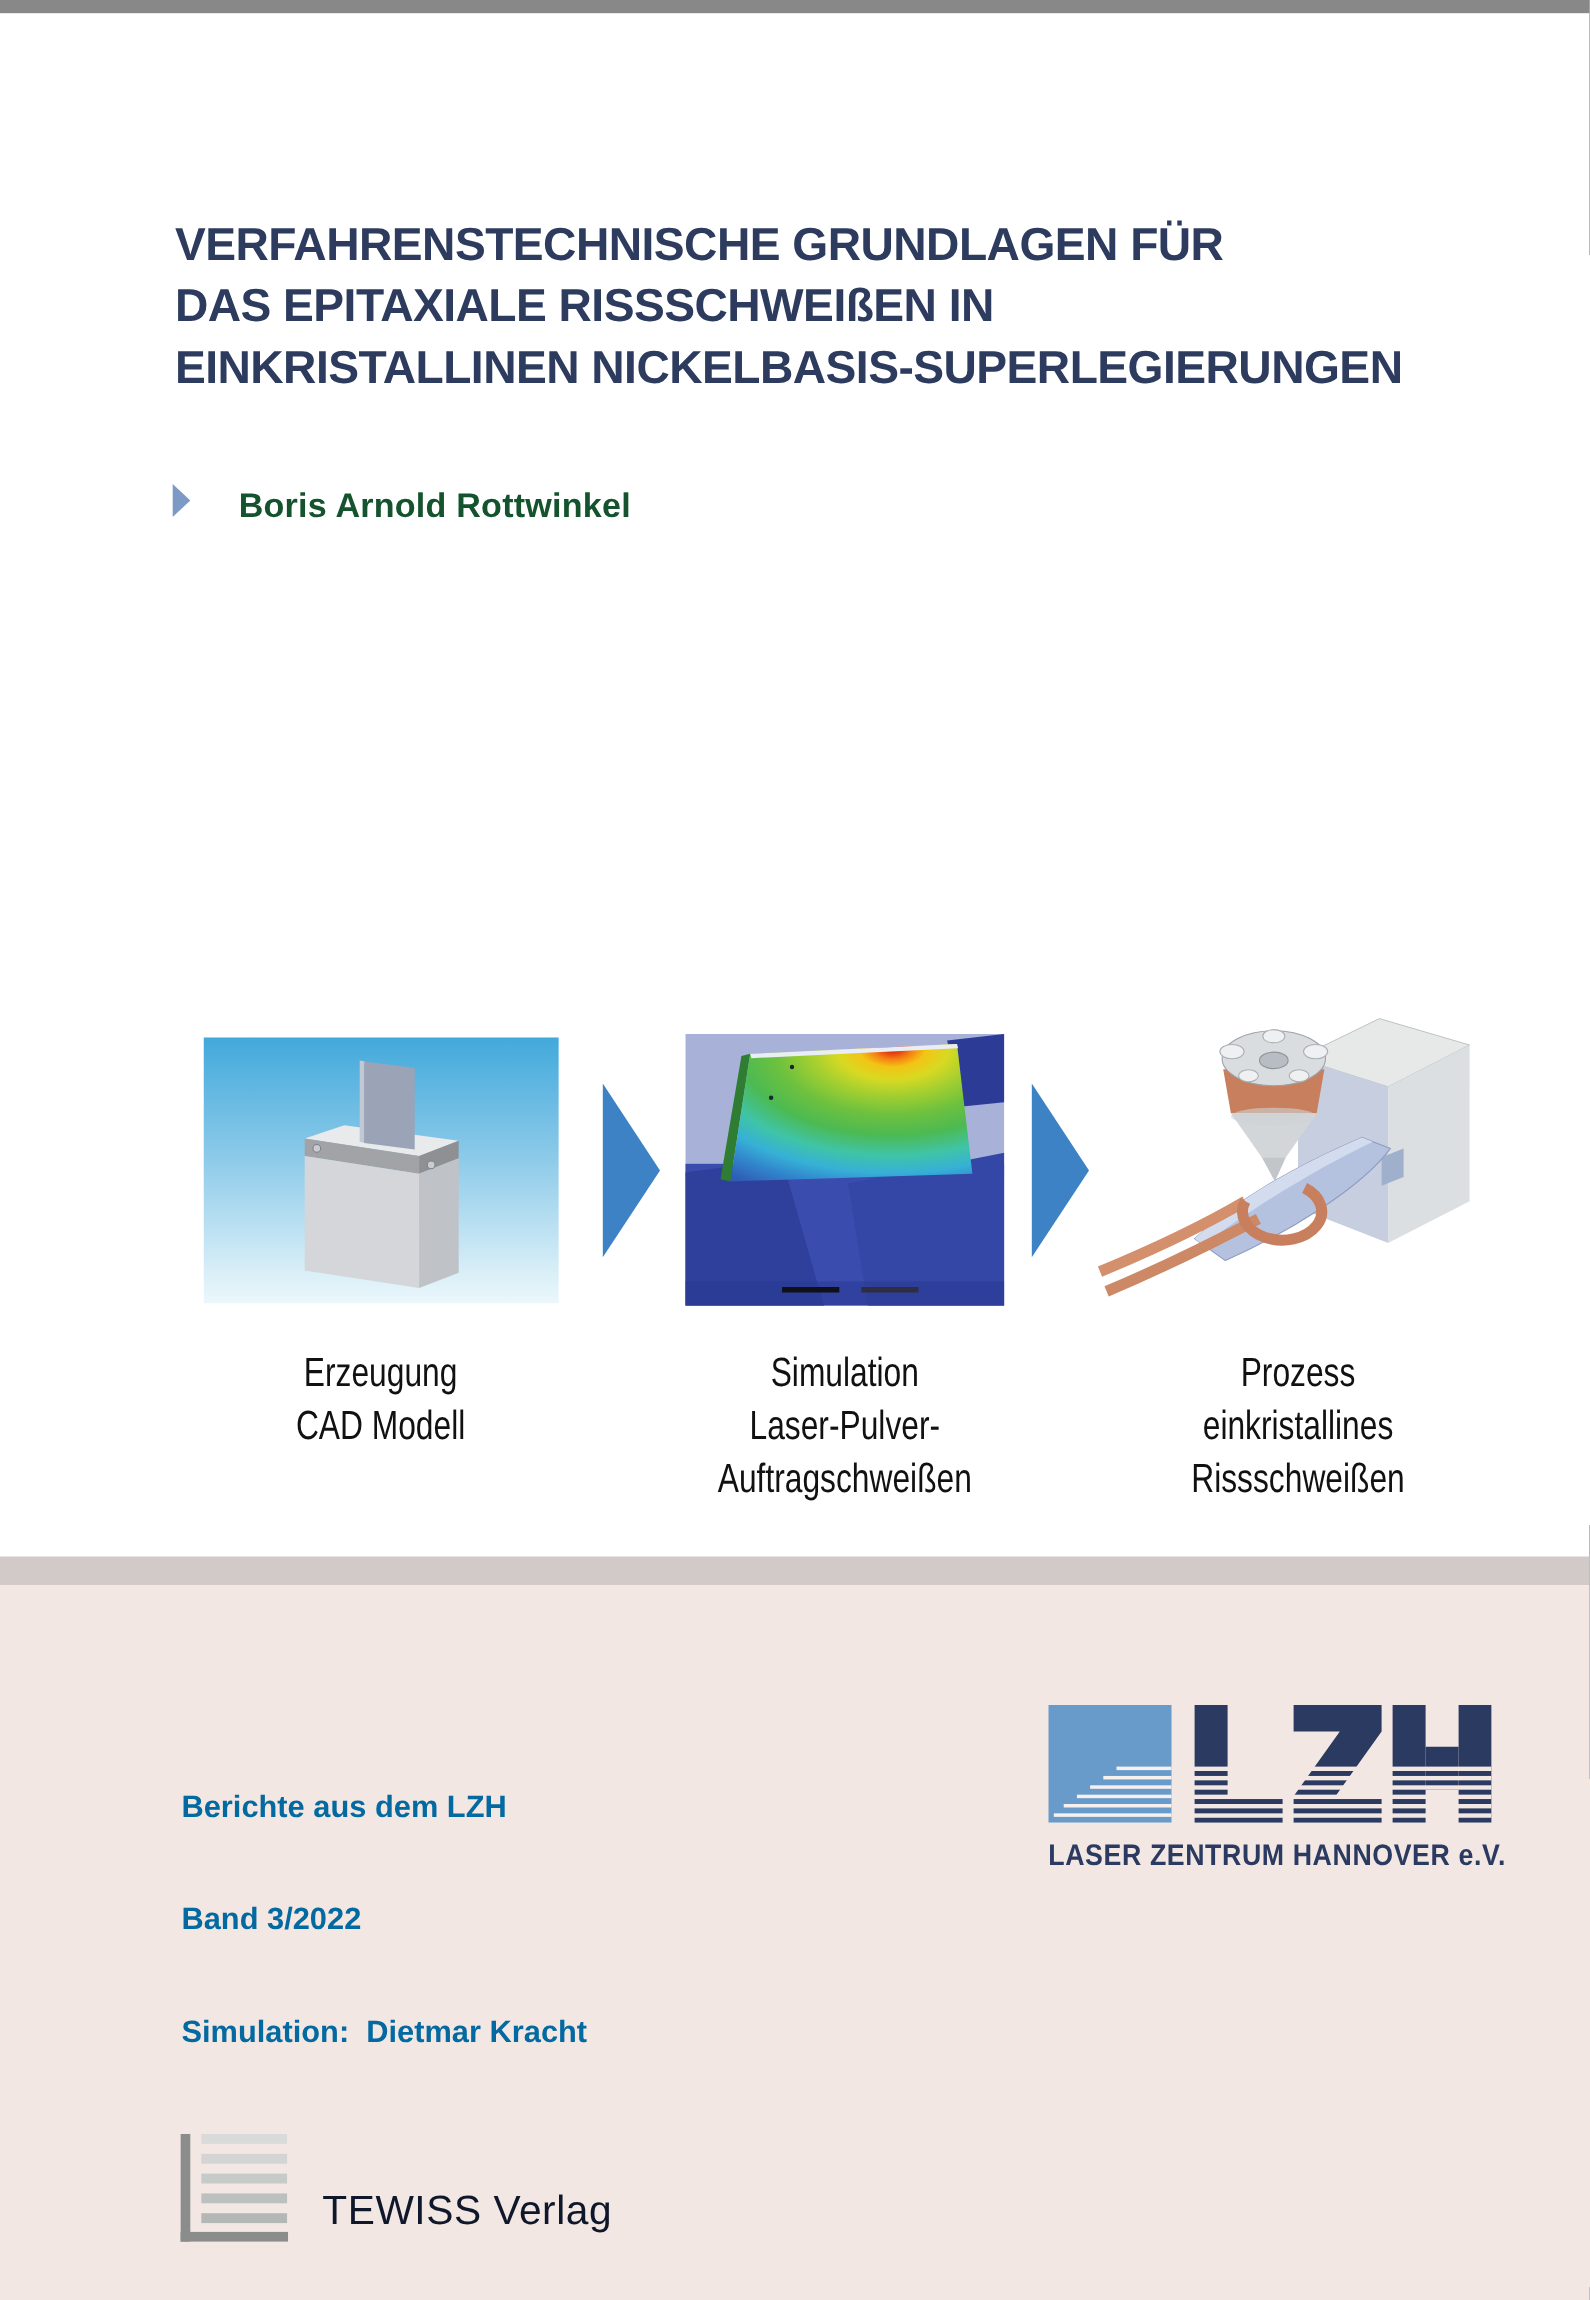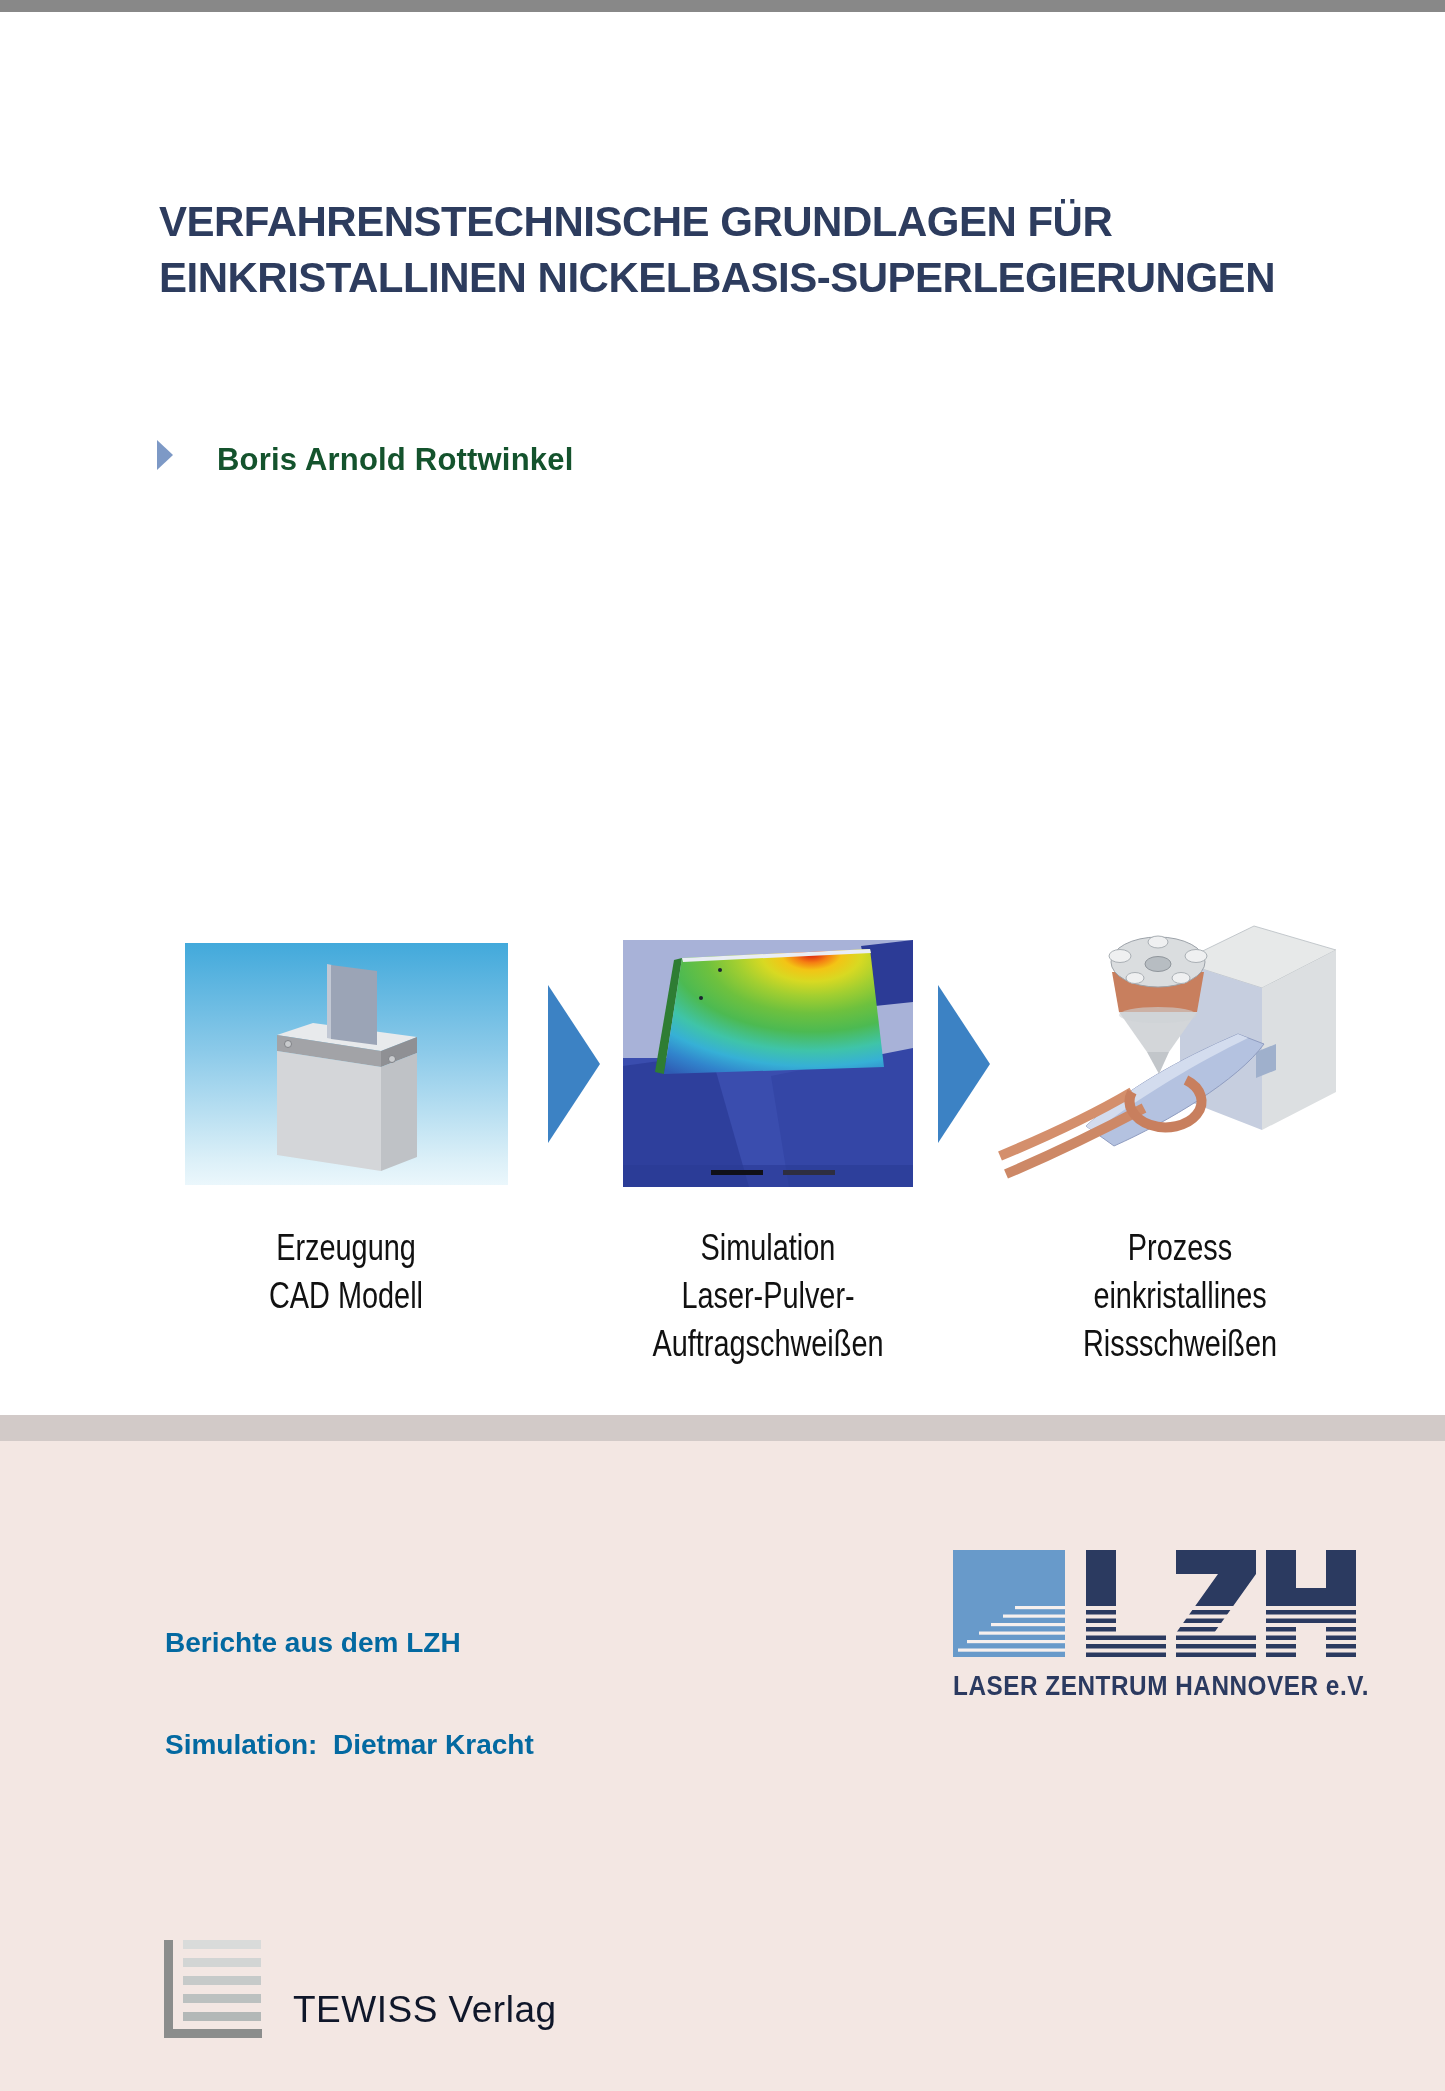--- a/index.html
+++ b/index.html
@@ -37,20 +37,21 @@
   .tewiss-text{position:absolute;left:293px;top:1977px;color:#0f172a;font-size:37px;
          letter-spacing:0.5px;white-space:nowrap;}
 </style>
 </head>
 <body>
 
 <div id="cover">
 
   <div class="title">
     <div>VERFAHRENSTECHNISCHE GRUNDLAGEN FÜR</div>
+    <div>DAS EPITAXIALE RISSSCHWEIßEN IN</div>
     <div>EINKRISTALLINEN NICKELBASIS-SUPERLEGIERUNGEN</div>
   </div>
 
   <div class="author-marker"></div>
   <div class="author">Boris Arnold Rottwinkel</div>
 
   <div class="img-box" style="left:185px;top:931px;width:323px;height:242px;">
     <svg width="323" height="242" viewBox="0 0 323 242">
       <defs>
         <linearGradient id="skyBg" x1="0" y1="0" x2="0" y2="1">
@@ -159,20 +160,21 @@
     <div>Prozess</div>
     <div>einkristallines</div>
     <div>Rissschweißen</div>
   </div>
 
   <div class="band-strip"></div>
   <div class="band"></div>
 
   <div class="series">
     <div>Berichte aus dem LZH</div>
+    <div>Band 3/2022</div>
     <div>Simulation:  Dietmar Kracht</div>
   </div>
 
   <div class="lzh-logo">
     <svg width="403" height="107" viewBox="0 0 403 107">
 
       <rect x="0" y="0" width="112" height="107" fill="#689aca"></rect>
       <rect x="62" y="56" width="50" height="3.2" fill="#f6f0ee"></rect>
       <rect x="50" y="64.5" width="62" height="3.2" fill="#f6f0ee"></rect>
       <rect x="38" y="73" width="74" height="3.2" fill="#f6f0ee"></rect>

